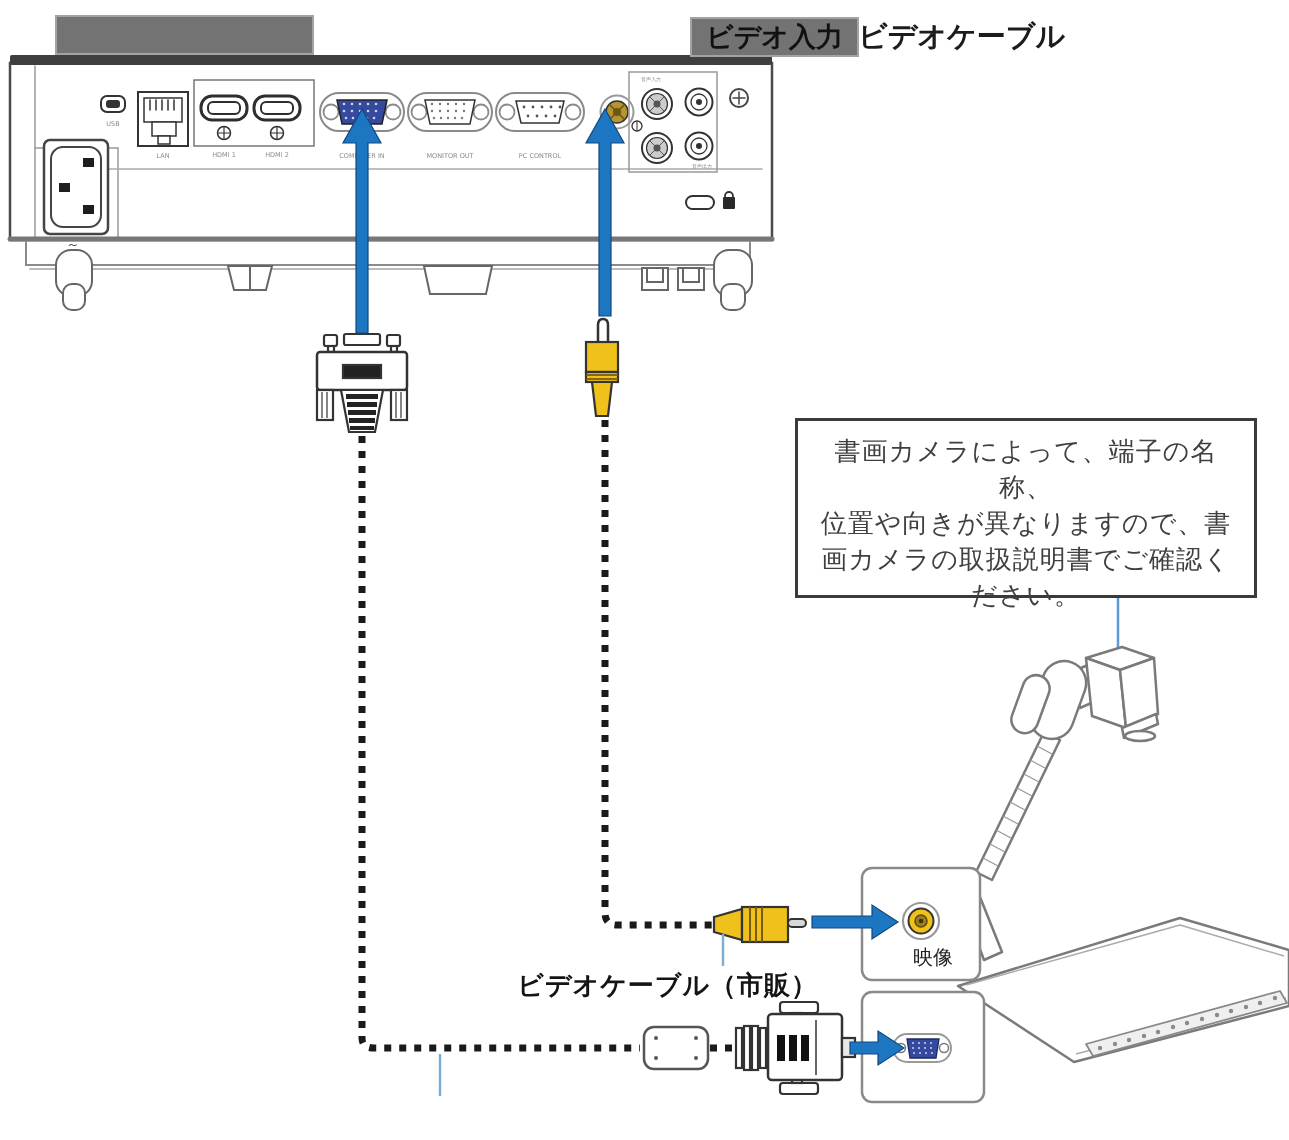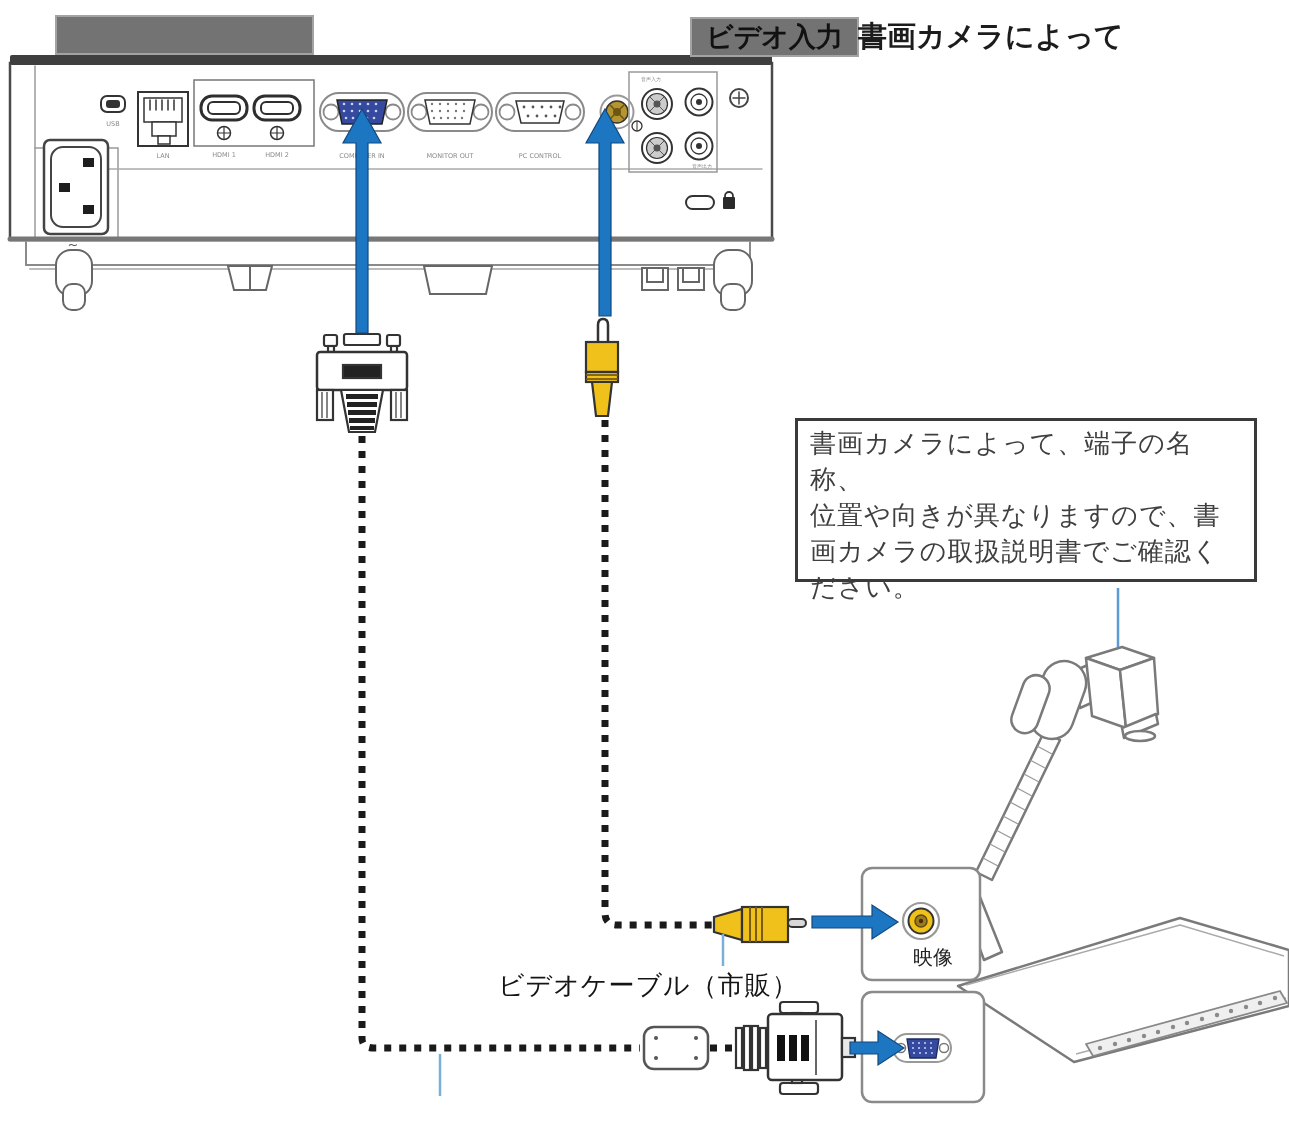--- a/index.html
+++ b/index.html
@@ -3,24 +3,24 @@
 <meta charset="utf-8">
 <style>
   html,body{margin:0;padding:0;background:#ffffff;}
   #stage{position:relative;width:1289px;height:1140px;background:#fff;overflow:hidden;
          font-family:"DejaVu Sans","Liberation Sans",sans-serif;}
   #art{position:absolute;left:0;top:0;z-index:1;}
   .txt{position:absolute;z-index:3;color:#1c1c1c;}
   .callout-box{position:absolute;z-index:3;background:#737373;border:2px solid #a3a3a3;
                display:flex;align-items:center;justify-content:center;
                font-weight:bold;font-size:27px;color:#111;}
-  .big-label{font-weight:normal;font-size:26px;text-align:left;color:#141414;letter-spacing:1px;}
+  .big-label{font-weight:bold;font-size:26px;text-align:right;color:#141414;letter-spacing:1px;}
   .note-box{position:absolute;z-index:3;background:#fff;border:3px solid #3a3a3a;
-            font-size:26px;line-height:36px;color:#3f3f3f;padding:4px 12px;
-            white-space:pre-line;letter-spacing:1px;}
+            font-size:26px;line-height:36px;color:#3f3f3f;padding:12px 12px;
+            white-space:pre-line;letter-spacing:1px;text-align:center;}
   .jack-label{font-size:20px;text-align:right;color:#222;}
 </style>
 </head>
 <body>
 
 <div id="stage">
 
 <svg id="art" width="1289" height="1140" viewBox="0 0 1289 1140">
 
   <g>
@@ -376,21 +376,21 @@
     <polygon points="599,316 599,143 586,143 605,109 624,143 611,143 611,316"></polygon>
     <polygon points="850,1042 878,1042 878,1031 904,1048 878,1065 878,1054 850,1054"></polygon>
     <polygon points="812,916 872,916 872,905 898,922 872,939 872,928 812,928"></polygon>
   </g>
 </svg>
 
   <div class="callout-box" style="left:55px;top:15px;width:255px;height:36px;"></div>
 
   <div class="callout-box" style="left:690px;top:17px;width:165px;height:36px;">ビデオ入力</div>
 
-  <div class="txt" style="left:858px;top:17px;height:38px;line-height:38px;font-size:29px;font-weight:bold;">書画カメラによって</div>
+  <div class="txt" style="left:858px;top:17px;height:38px;line-height:38px;font-size:29px;font-weight:bold;">ビデオケーブル</div>
 
   <div class="note-box" style="left:795px;top:418px;width:432px;height:150px;">書画カメラによって、端子の名称、
 位置や向きが異なりますので、書
 画カメラの取扱説明書でご確認く
 ださい。</div>
 
   <div class="txt jack-label" style="left:889px;top:944px;width:64px;">映像</div>
 
   <div class="txt big-label" style="left:498px;top:968px;width:320px;">ビデオケーブル（市販）</div>
 

